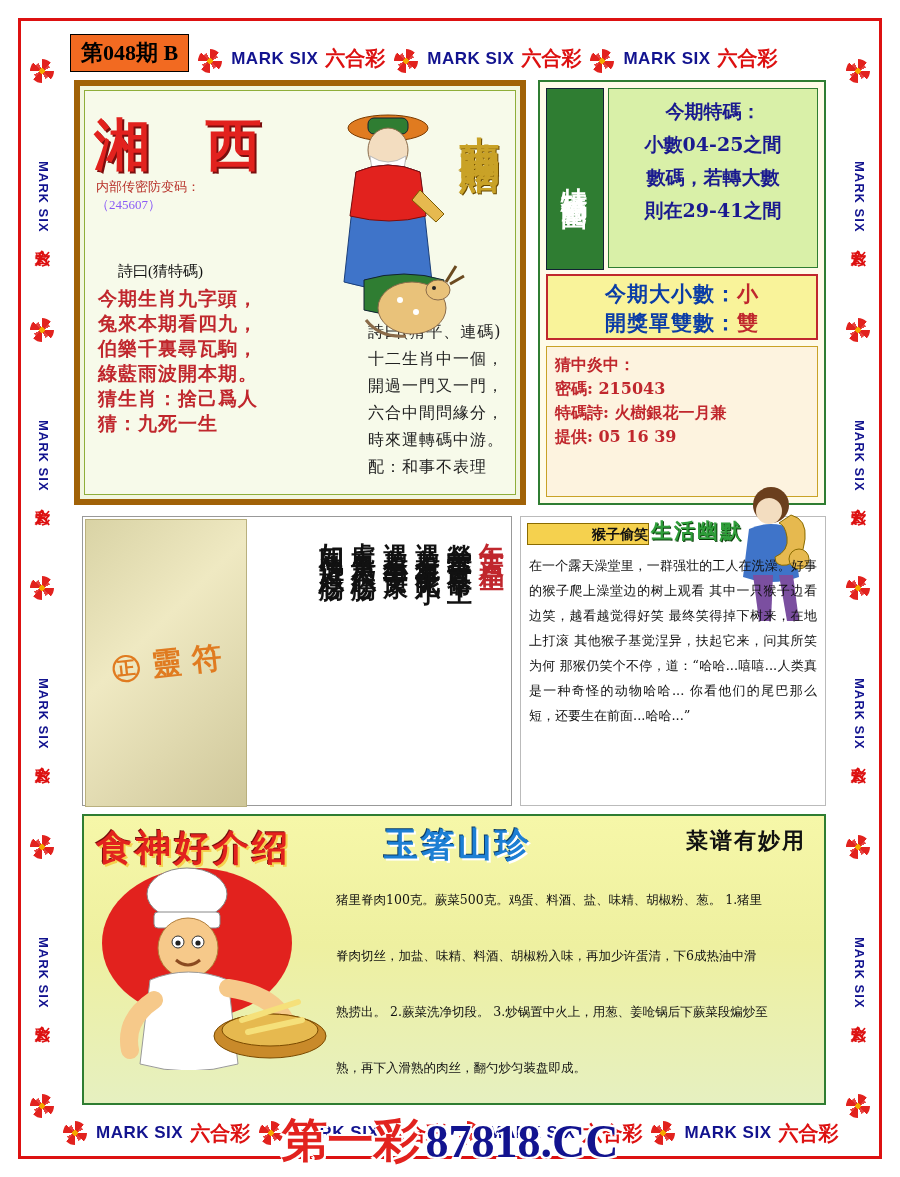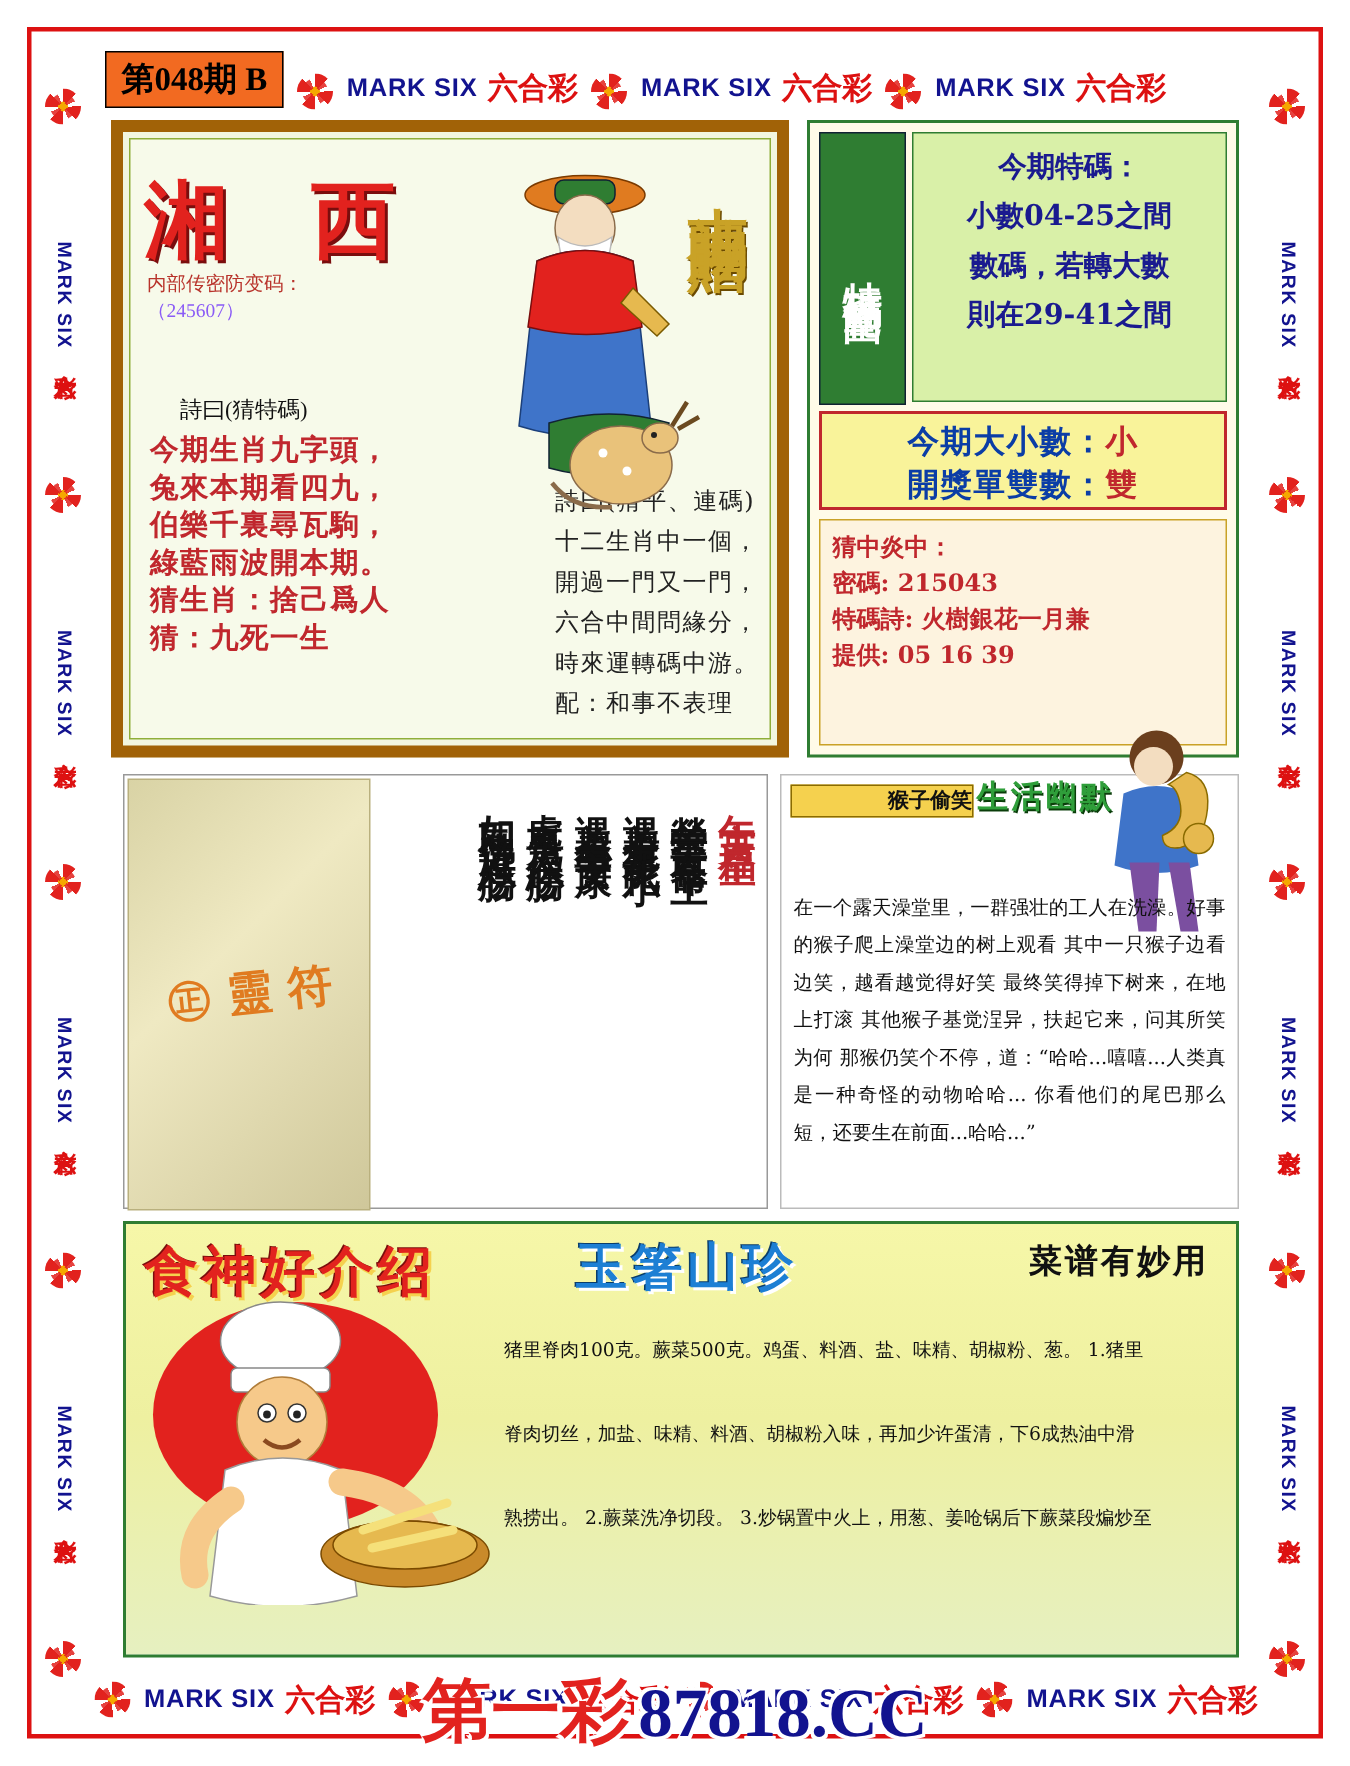--- a/index.html
+++ b/index.html
@@ -74,21 +74,21 @@
   .bigsite .b1{color:#e2221e;font-size:46px;font-weight:bold;font-family:"Liberation Serif",serif;
     text-shadow:2px 2px 0 #fff,-2px -2px 0 #fff,2px -2px 0 #fff,-2px 2px 0 #fff;}
   .bigsite .b2{color:#12138f;font-size:46px;font-weight:bold;font-family:"Liberation Serif",serif;
     text-shadow:2px 2px 0 #fff,-2px -2px 0 #fff,2px -2px 0 #fff,-2px 2px 0 #fff;}
 
   
   .content{position:absolute;left:74px;top:80px;right:74px;bottom:72px;}
 
   .panelA{
     position:absolute;left:0;top:0;width:452px;height:425px;
-    background:#f2f6e0;border:8px solid #a16207;box-sizing:border-box;
+    background:#f2f6e0;border:6px solid #a16207;box-sizing:border-box;
   }
   .panelA .inner{position:absolute;inset:4px;border:1px solid #8fae3a;background:#f7faea;}
   .xiangxi{
     position:absolute;left:14px;top:22px;
     font-size:56px;font-weight:bold;color:#e2221e;
     font-family:"DejaVu Serif","Liberation Serif",serif;
     letter-spacing:18px;
     text-shadow:2px 2px 0 #7a0d0d;
   }
   .subnote{position:absolute;left:16px;top:92px;font-size:13px;color:#b8332b;font-family:"Liberation Serif",serif;}
@@ -197,21 +197,20 @@
   .life-tag{
     position:absolute;left:130px;top:0px;font-size:21px;font-weight:bold;color:#2f9e3a;
     font-family:"DejaVu Serif","Liberation Serif",serif;letter-spacing:2px;
     text-shadow:1px 1px 0 #0a3d0a;
   }
   .joke{
     position:absolute;left:8px;top:36px;right:8px;bottom:6px;
     font-size:13px;line-height:25px;color:#111;
     font-family:"DejaVu Serif","Liberation Serif",serif;
     text-align:justify;
-    margin-top:40px;
   }
   .saxman{position:absolute;right:2px;top:-42px;width:110px;height:150px;}
 
   
   .panelE{
     position:absolute;left:8px;top:734px;right:0;bottom:0;
     background:linear-gradient(180deg,#f6f7a8,#eef0a0 45%,#e6f0c0);
     border:2px solid #2f7d32;box-sizing:border-box;
   }
   .food-title{
@@ -448,20 +447,21 @@
         <ellipse cx="178" cy="176" rx="56" ry="22" fill="#c98a2a" stroke="#7a4a00"></ellipse>
         <ellipse cx="178" cy="170" rx="48" ry="16" fill="#e6b94f" stroke="#7a4a00"></ellipse>
         <path d="M150 160 l56 -18 M156 172 l54 -12" stroke="#f5e07a" stroke-width="6" stroke-linecap="round"></path>
         <path d="M62 140 q-30 20 -24 50" stroke="#f6c98a" stroke-width="18" fill="none" stroke-linecap="round"></path>
       </svg>
 
       <div class="recipe">
         <div>猪里脊肉100克。蕨菜500克。鸡蛋、料酒、盐、味精、胡椒粉、葱。 1.猪里</div>
         <div>脊肉切丝，加盐、味精、料酒、胡椒粉入味，再加少许蛋清，下6成热油中滑</div>
         <div>熟捞出。 2.蕨菜洗净切段。 3.炒锅置中火上，用葱、姜呛锅后下蕨菜段煸炒至</div>
+        <div>熟，再下入滑熟的肉丝，翻勺炒匀装盘即成。</div>
       </div>
     </div>
 
   </div>
 
   <div class="bot-strip">
     <div class="flower fl-sm"></div>
     <div class="mark-unit">
       <span class="mark-en">MARK SIX</span>
       <span class="mark-cn">六合彩</span>

